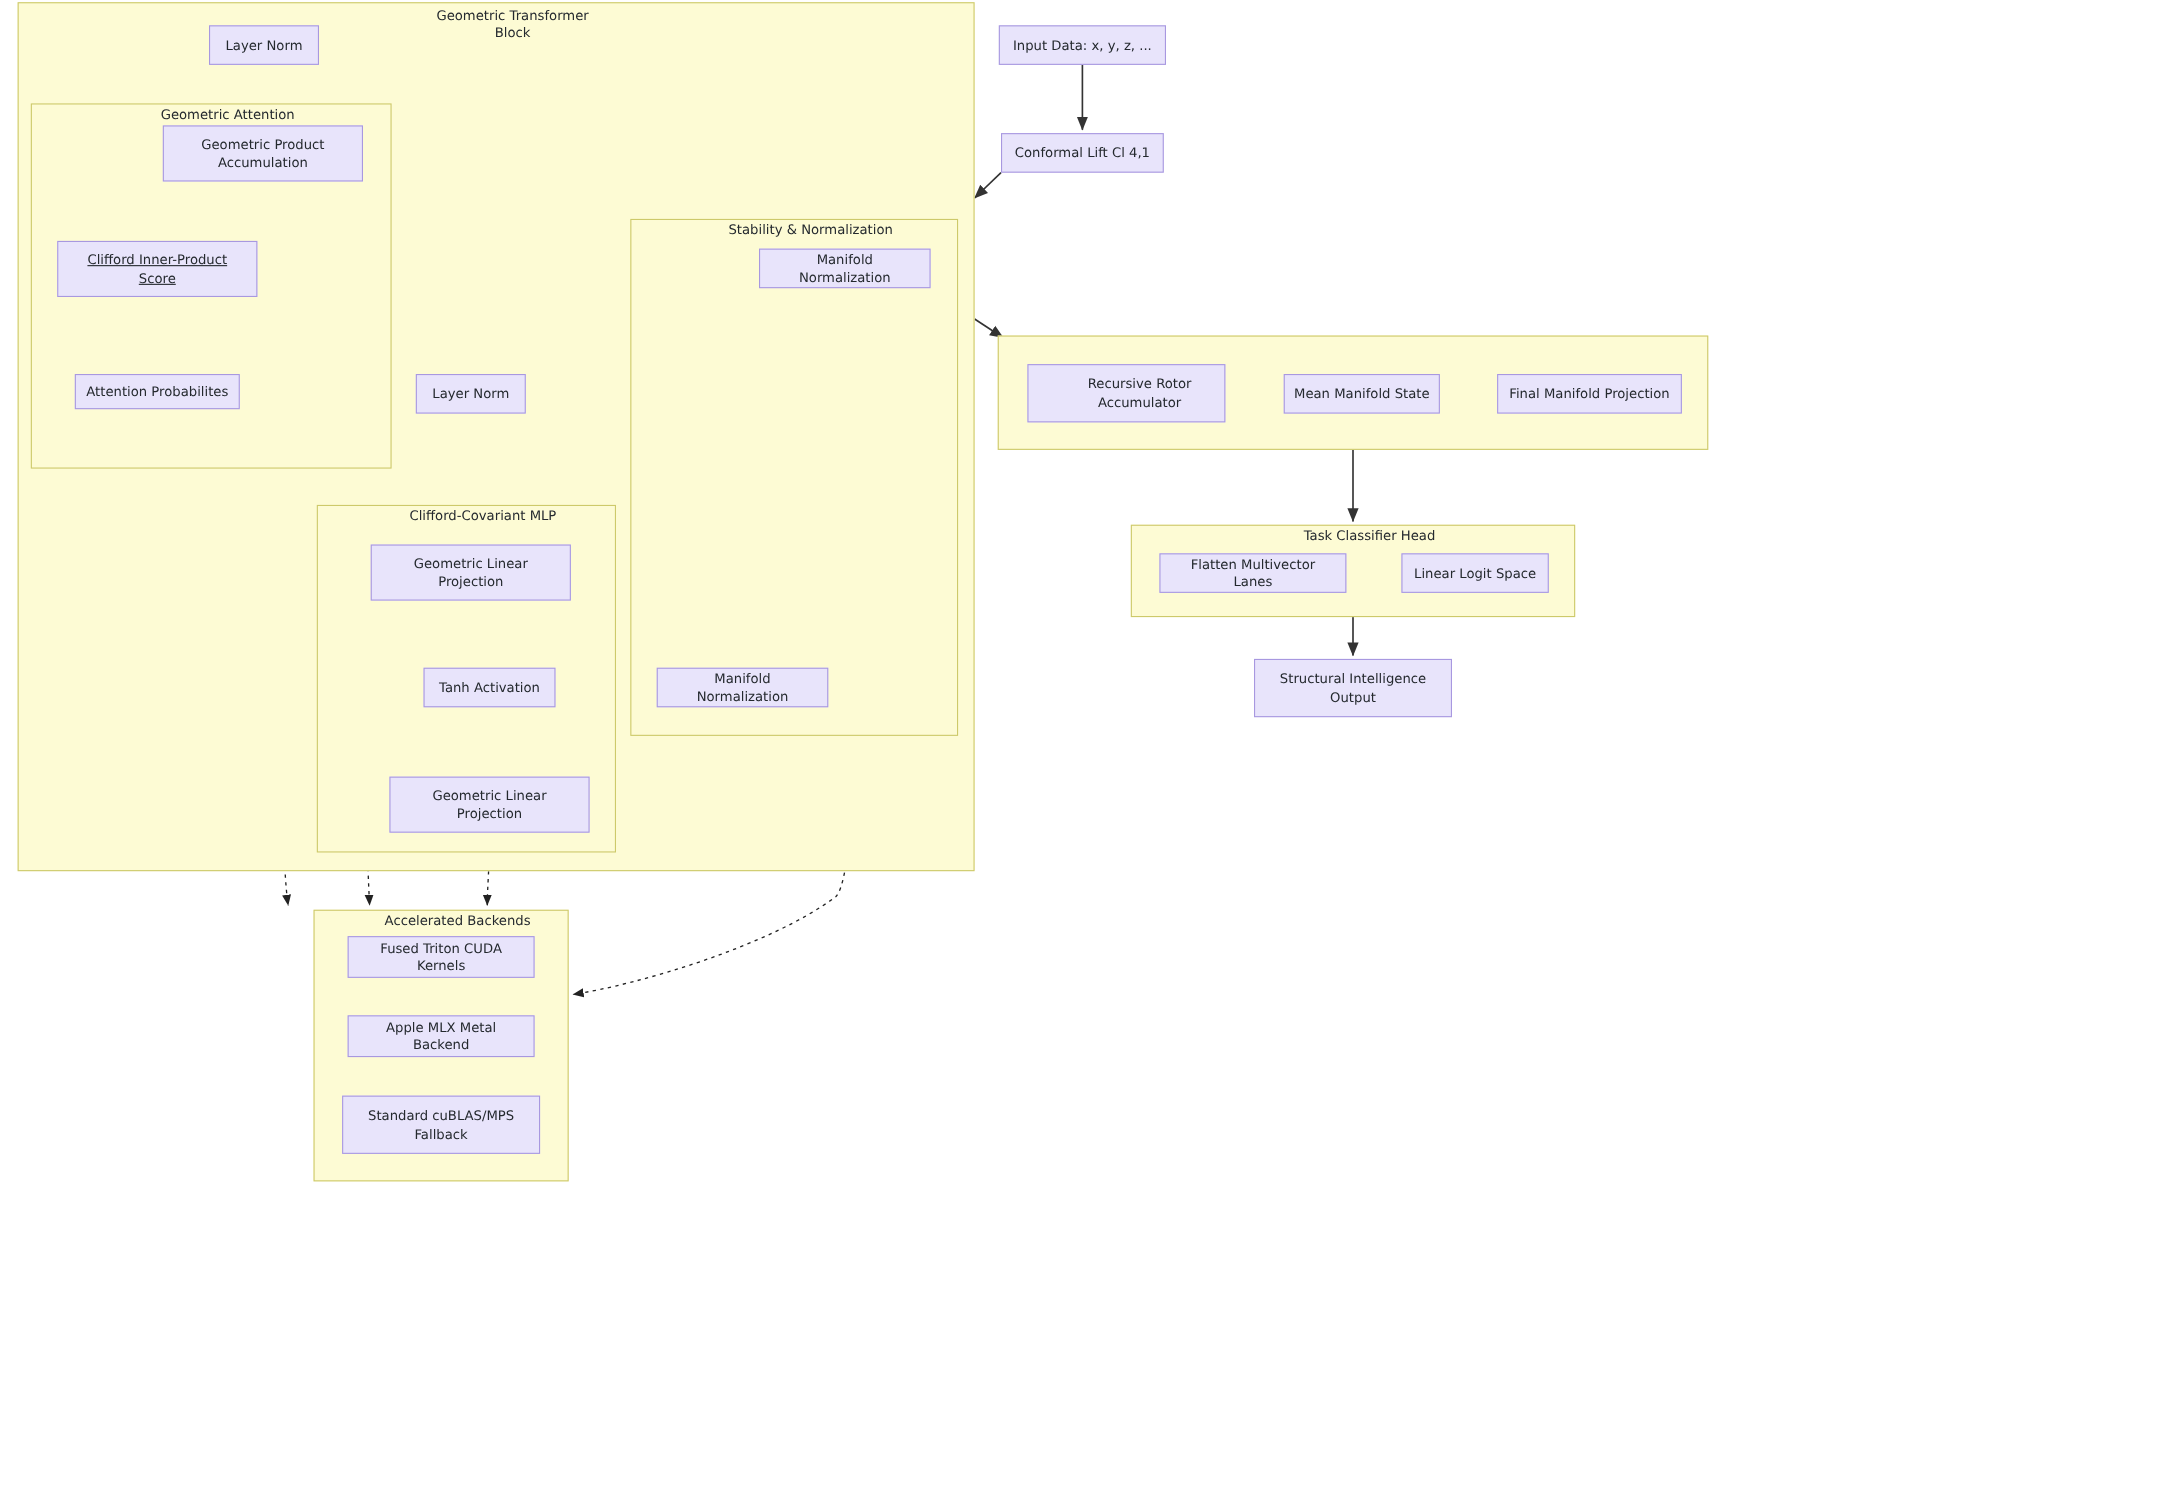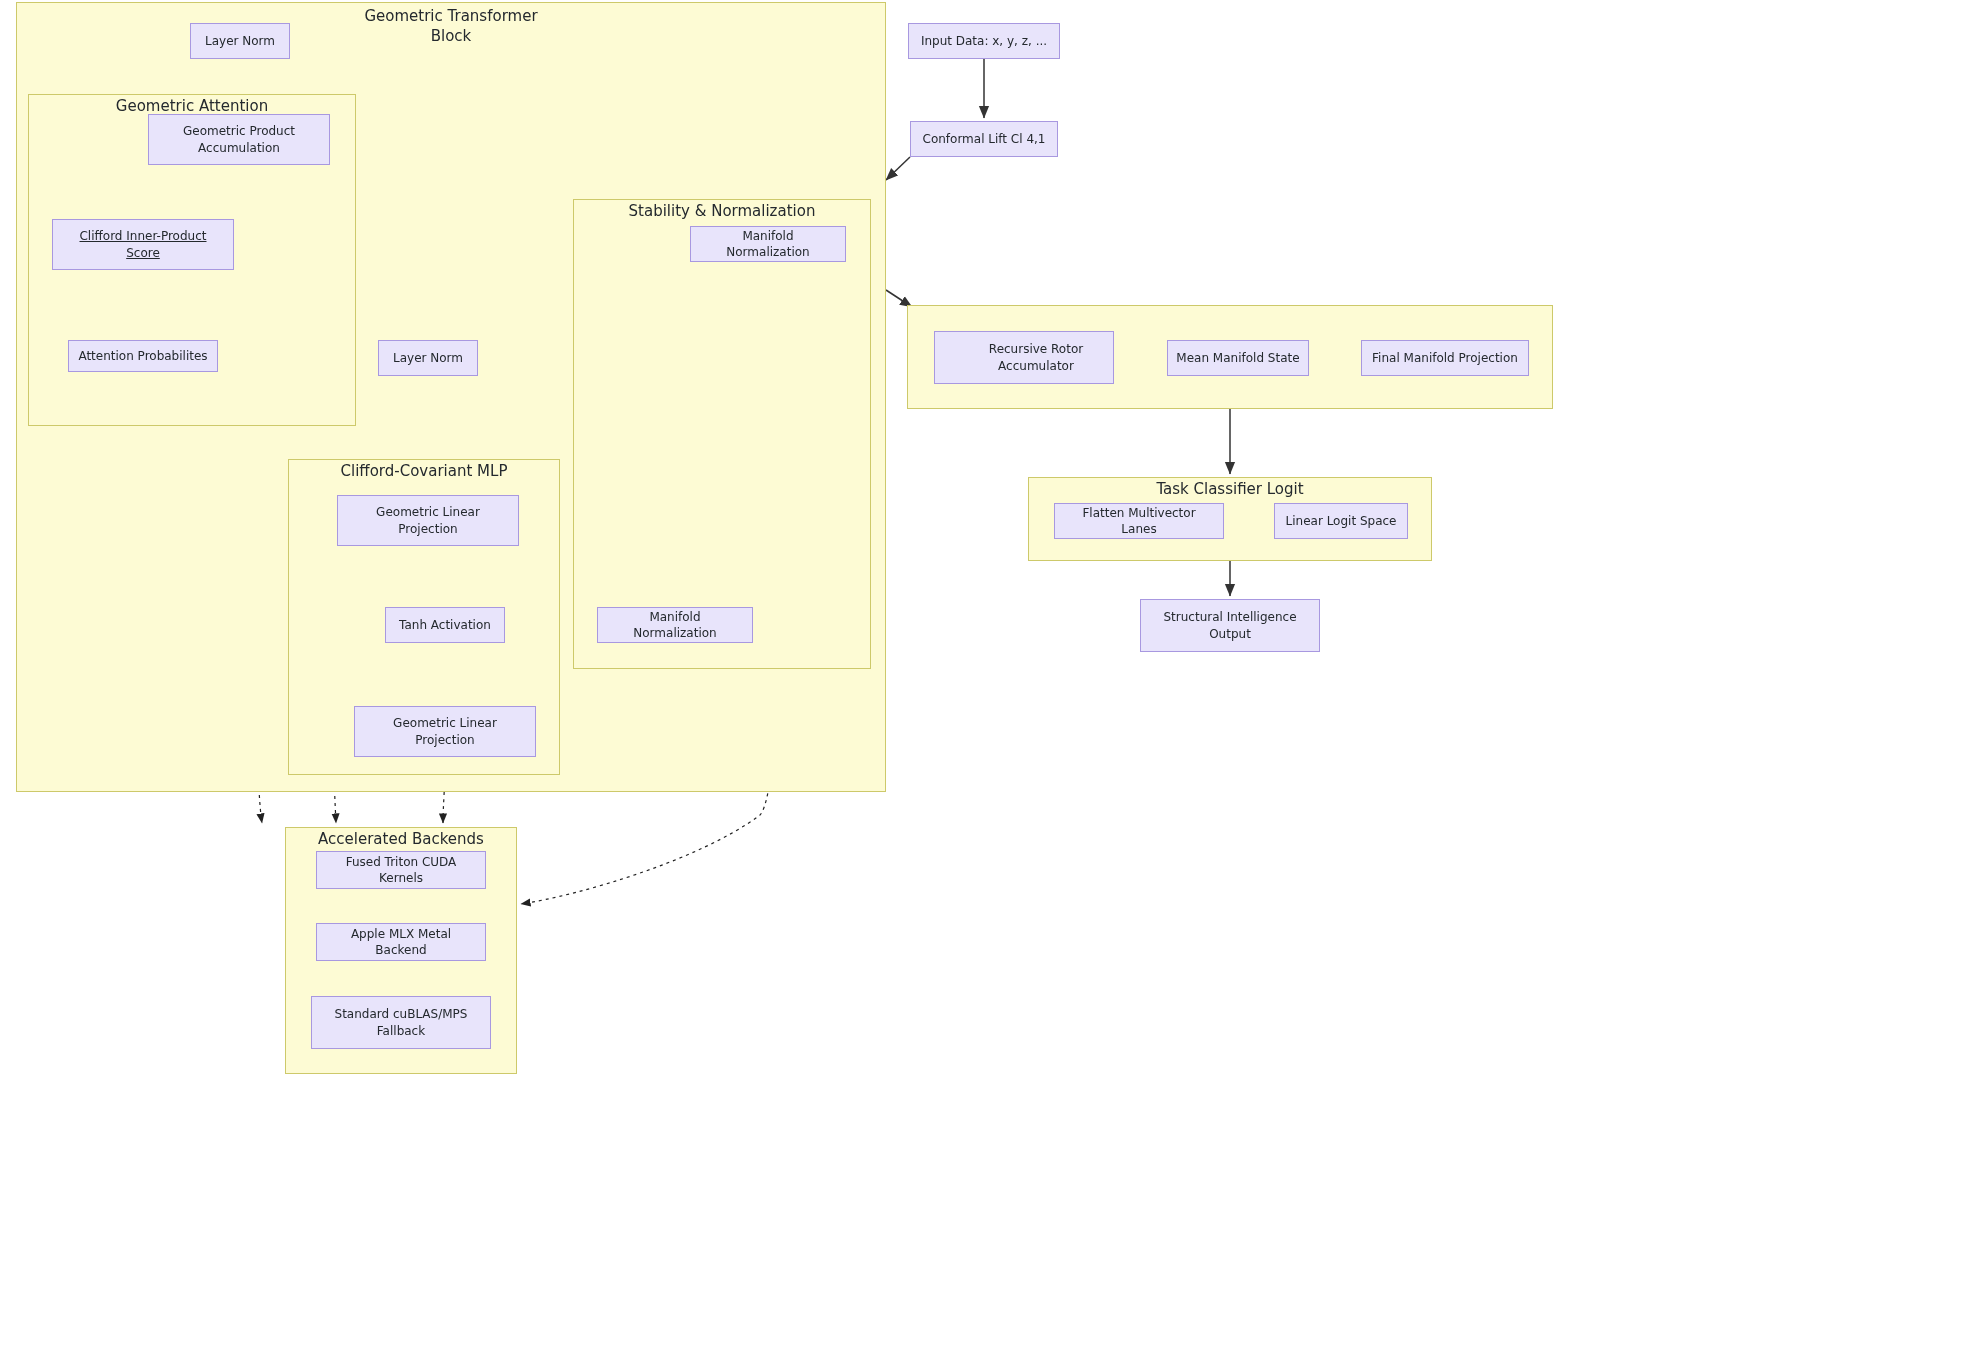--- a/index.html
+++ b/index.html
@@ -28,24 +28,25 @@
     position: absolute;
     background: #fdfbd4;
     border: 1.6px solid #cdc96a;
     box-sizing: border-box;
   }
   .cluster-label {
     position: absolute;
     left: 0;
     right: 0;
     text-align: center;
-    font-size: 15px;
+    font-size: 12px;
     color: #24292e;
     line-height: 1.35;
     white-space: pre-line;
+    padding-left: 15px;
   }
   .node {
     position: absolute;
     background: #e8e4fb;
     border: 1.4px solid #a898e0;
     box-sizing: border-box;
     display: flex;
     align-items: center;
     justify-content: center;
     text-align: center;
@@ -131,21 +132,21 @@
 
   <div class="cluster" style="left:288px; top:459px; width:272px; height:316px;"></div>
   <div class="cluster-label" style="left:288px; width:272px; top:461px;">Clifford-Covariant MLP</div>
 
   <div class="cluster" style="left:285px; top:827px; width:232px; height:247px;"></div>
   <div class="cluster-label" style="left:285px; width:232px; top:829px;">Accelerated Backends</div>
 
   <div class="cluster" style="left:907px; top:305px; width:646px; height:104px;"></div>
 
   <div class="cluster" style="left:1028px; top:477px; width:404px; height:84px;"></div>
-  <div class="cluster-label" style="left:1028px; width:404px; top:479px;">Task Classifier Logit</div>
+  <div class="cluster-label" style="left:1028px; width:404px; top:479px;">Task Classifier Head</div>
 
   <div class="node" style="left:190px; top:23px; width:100px; height:36px;">Layer Norm</div>
   <div class="node" style="left:148px; top:114px; width:182px; height:51px;">Geometric Product
 Accumulation</div>
   <div class="node" style="left:52px; top:219px; width:182px; height:51px;text-decoration:underline;">Clifford Inner-Product
 Score</div>
   <div class="node" style="left:68px; top:340px; width:150px; height:32px;">Attention Probabilites</div>
 
   <div class="node" style="left:378px; top:340px; width:100px; height:36px;">Layer Norm</div>
 

